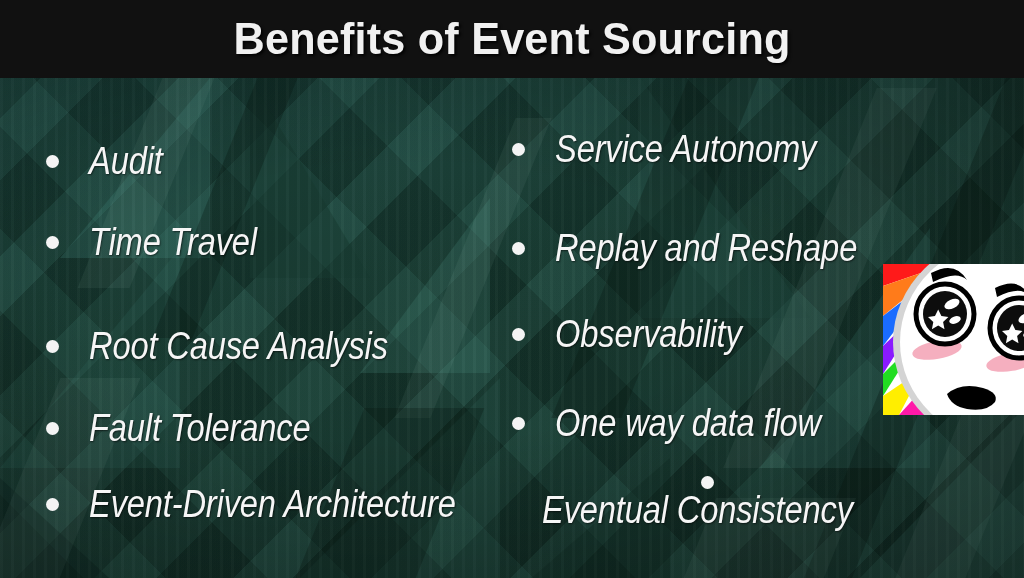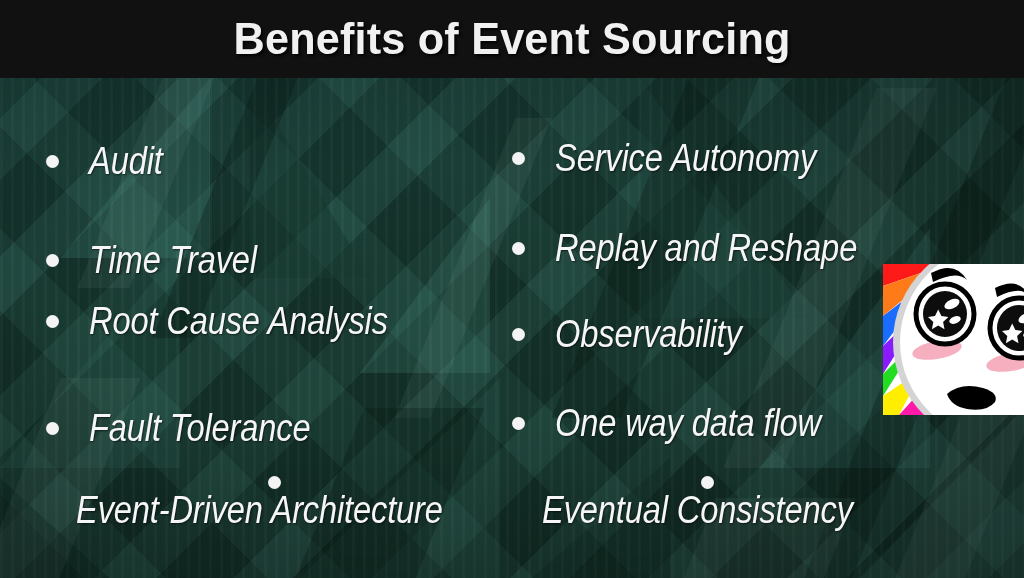--- a/index.html
+++ b/index.html
@@ -215,40 +215,40 @@
     <div id="title-text">Benefits of Event Sourcing</div>
   </div>
 
   <div id="content">
 
     <div class="column" id="col-left">
       <div class="bullet-row" style="top:55px;">
         <span class="dot"></span>
         <span class="bullet-label">Audit</span>
       </div>
-      <div class="bullet-row" style="top:154px;">
+      <div class="bullet-row" style="top:136px;">
         <span class="dot"></span>
         <span class="bullet-label">Time Travel</span>
       </div>
-      <div class="bullet-row" style="top:215px;">
+      <div class="bullet-row" style="top:240px;">
         <span class="dot"></span>
         <span class="bullet-label">Root Cause Analysis</span>
       </div>
       <div class="bullet-row" style="top:313px;margin-top:9px;">
         <span class="dot"></span>
         <span class="bullet-label">Fault Tolerance</span>
       </div>
-      <div class="bullet-row" style="top:398px;flex-direction:column;">
+      <div class="bullet-row" style="top:398px;">
         <span class="dot"></span>
         <span class="bullet-label">Event-Driven Architecture</span>
       </div>
     </div>
 
     <div class="column" id="col-right">
-      <div class="bullet-row" style="top:52px;">
+      <div class="bullet-row" style="top:43px;">
         <span class="dot"></span>
         <span class="bullet-label">Service Autonomy</span>
       </div>
       <div class="bullet-row" style="top:142px;">
         <span class="dot"></span>
         <span class="bullet-label">Replay and Reshape</span>
       </div>
       <div class="bullet-row" style="top:228px;">
         <span class="dot"></span>
         <span class="bullet-label">Observability</span>

